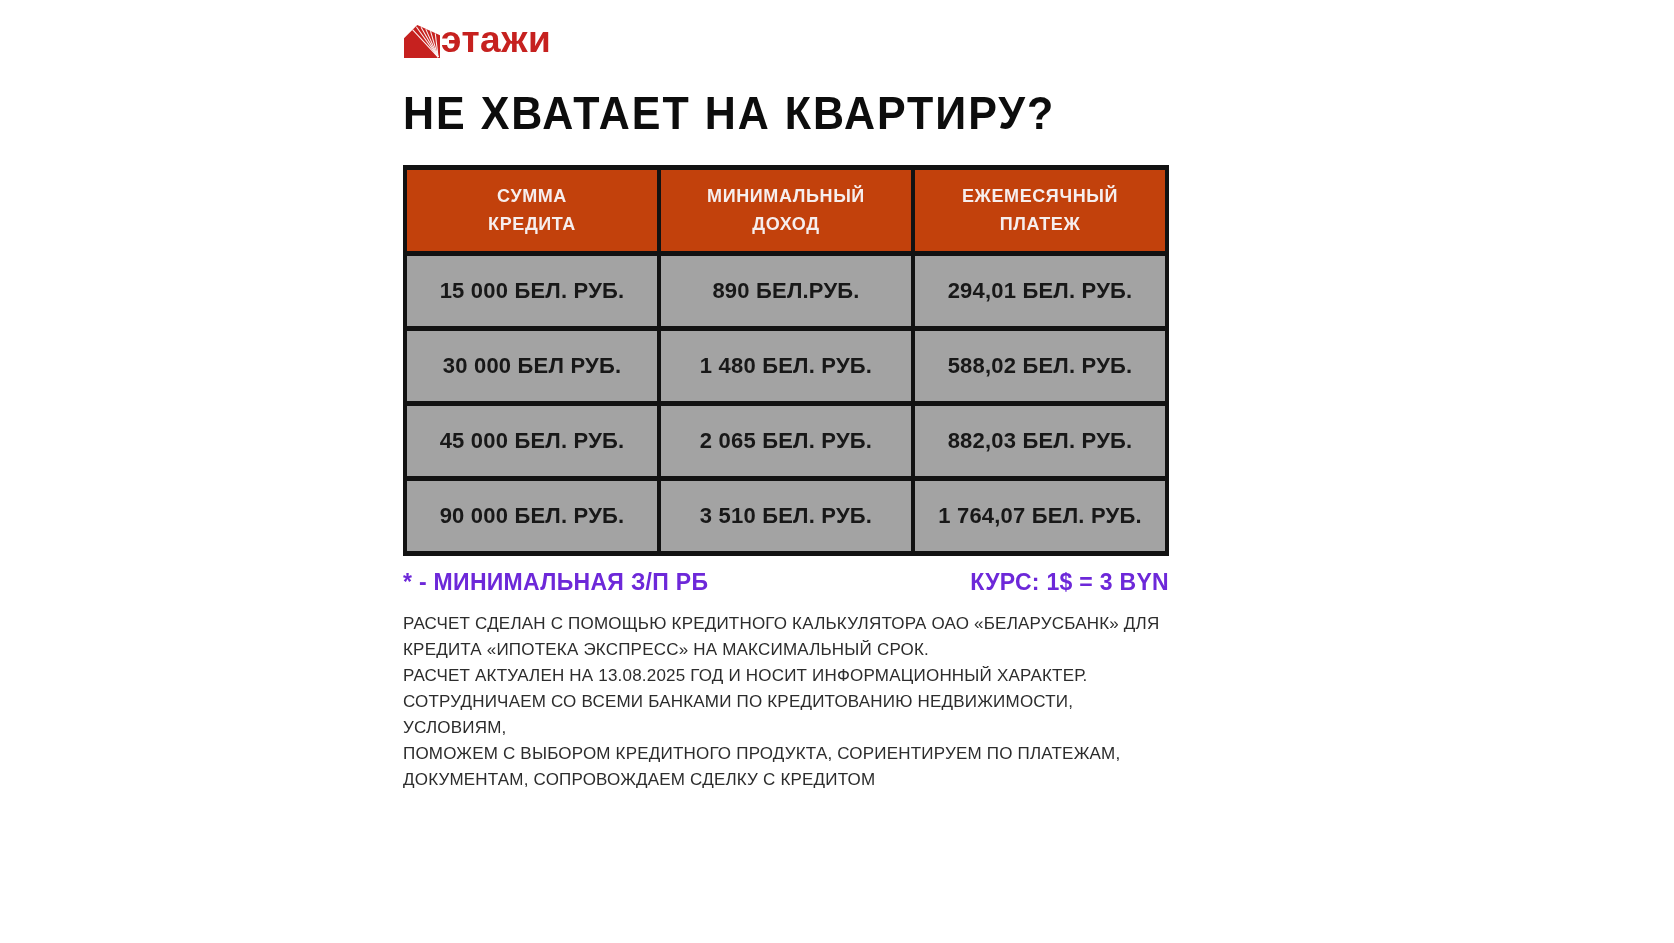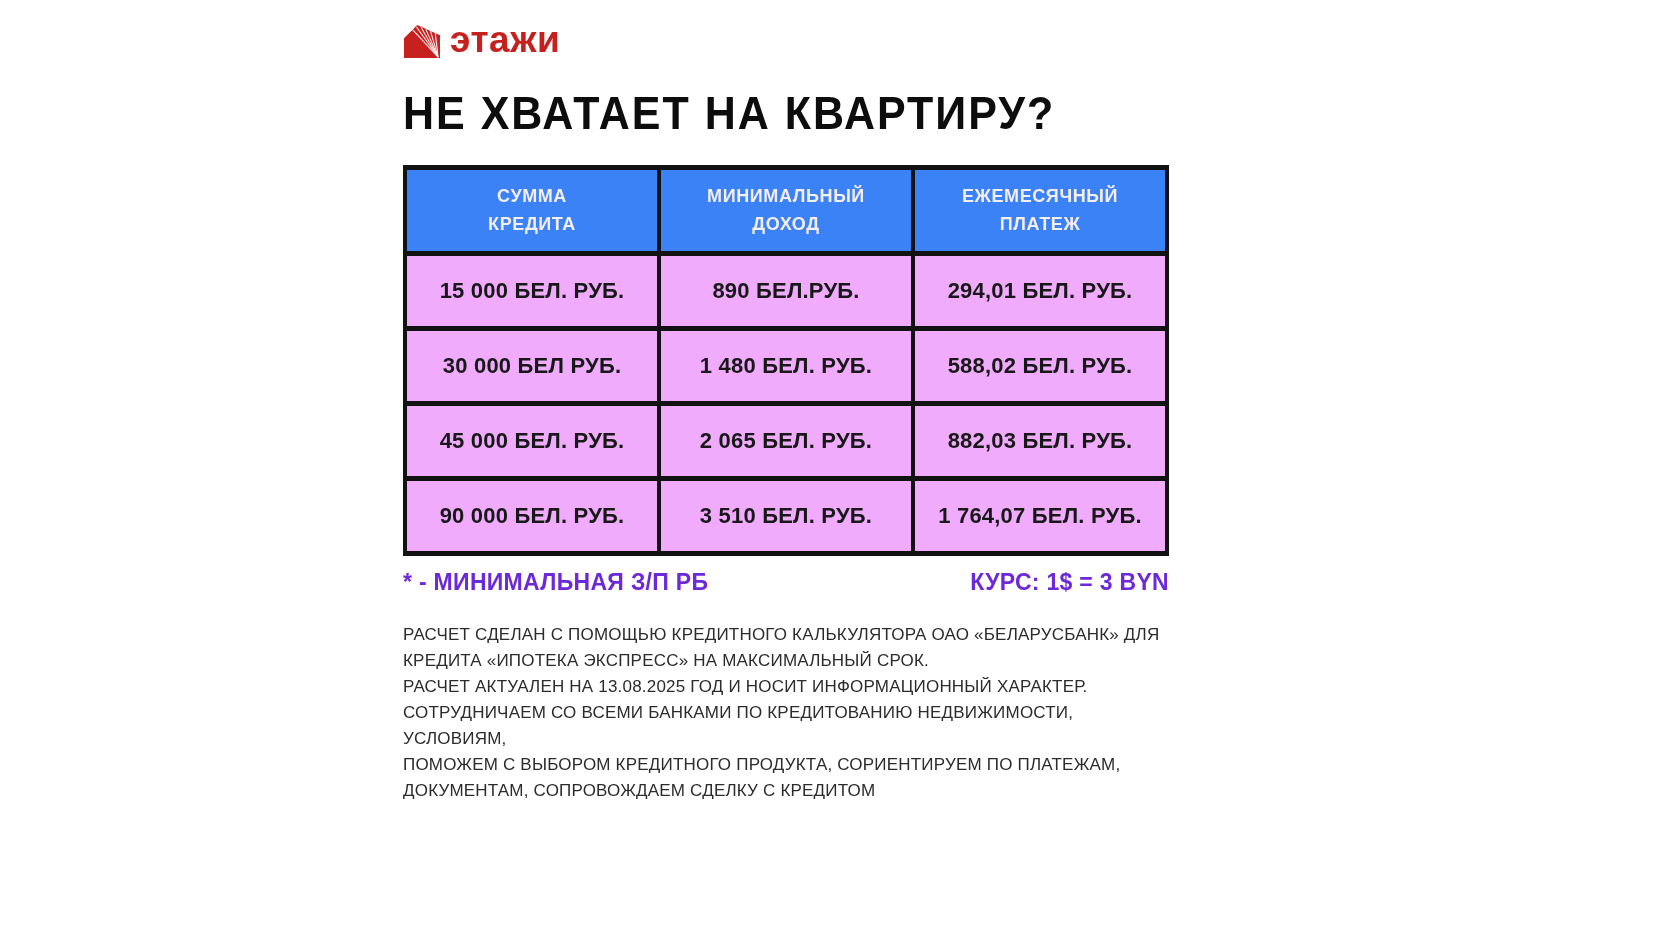--- a/index.html
+++ b/index.html
@@ -9,21 +9,21 @@
     font-family: "Liberation Sans", sans-serif;
     overflow: hidden;
   }
   .page {
     position: absolute;
     left: 403px; top: 21px;
     width: 766px;
   }
   
   .brand {
-    display: flex; align-items: center; gap: 9px;
+    display: flex; align-items: center; 
     height: 40px;
   }
   .brand svg { width: 38px; height: 36px; display: block; }
   .brand-name {
     color: #c6211f;
     font-size: 37px;
     font-weight: bold;
     letter-spacing: 0.5px;
     line-height: 1;
     padding-bottom: 4px;
@@ -48,51 +48,51 @@
     table-layout: fixed;
   }
   table.credit th, table.credit td {
     border: 4px solid #121212;
     border-top-width: 5px;
     border-bottom-width: 5px;
     text-align: center;
     vertical-align: middle;
   }
   table.credit th {
-    background: #3b82f6;
+    background: #c2410c;
     color: #f6eeee;
     font-size: 18px;
     font-weight: bold;
     letter-spacing: 0.6px;
     height: 86px;
     white-space: pre-line;
     line-height: 1.55;
   }
   table.credit td {
     height: 75px;
-    background: #f0abfc;
+    background: #a3a3a3;
     color: #181818;
     font-size: 22px;
     font-weight: bold;
     letter-spacing: 0.2px;
   }
   
   .footnote-row {
     margin-top: 13px;
     display: flex;
     justify-content: space-between;
     align-items: baseline;
     font-size: 23px;
     font-weight: bold;
     color: #6d28d9;
     letter-spacing: 0.3px;
   }
   
   .disclaimer {
-    margin-top: 26px;
+    margin-top: 15px;
     font-size: 17px;
     font-weight: 500;
     color: #2c2c2c;
     line-height: 26px;
     letter-spacing: 0.2px;
   }
 </style>
 </head>
 <body>
 

